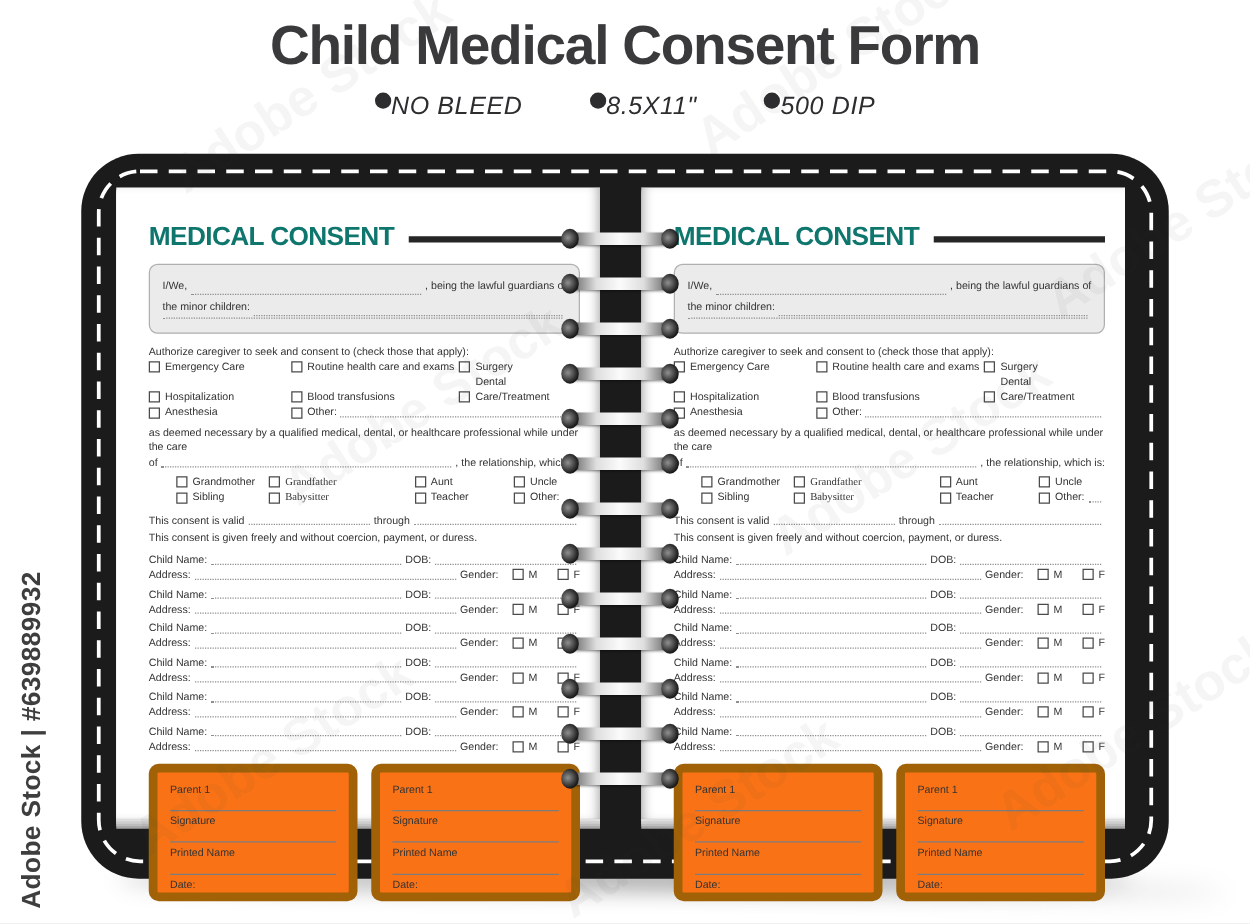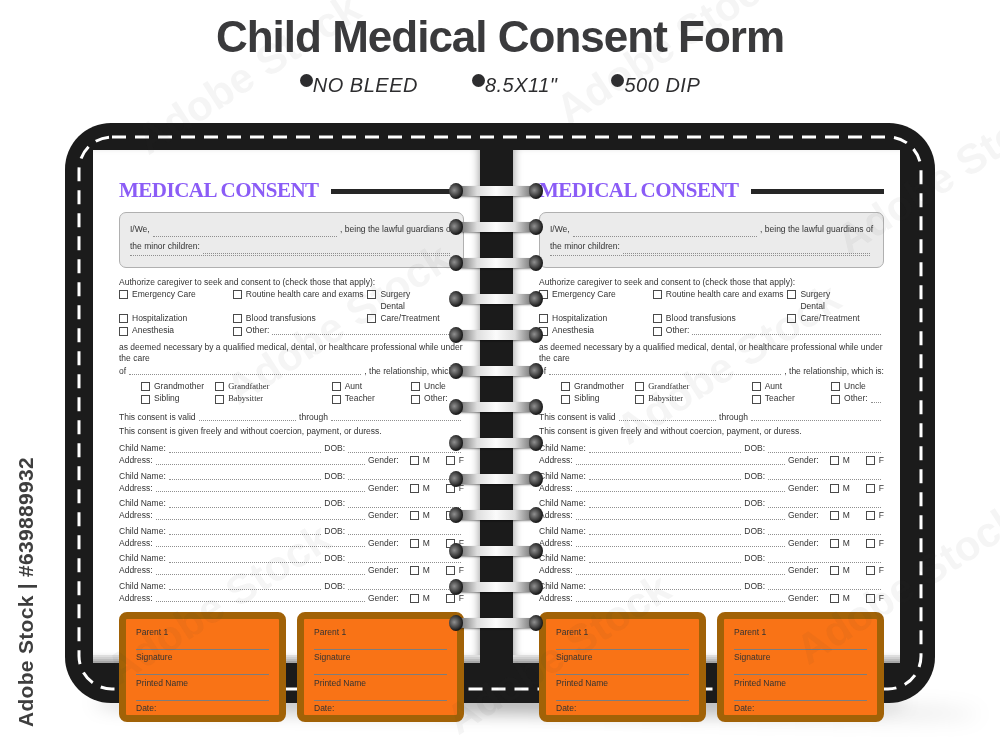--- a/index.html
+++ b/index.html
@@ -39,21 +39,21 @@
   .ring{position:absolute;left:388px;width:86px;height:10px;border-radius:6px;
     background:linear-gradient(90deg,#161616 0,#161616 7%,#8a8a8a 12%,#dedede 28%,#fbfbfb 50%,#dedede 72%,#8a8a8a 88%,#161616 93%,#161616 100%);
     box-shadow:0 1px 2px rgba(0,0,0,0.45);}
   .ring::before,.ring::after{content:"";position:absolute;top:-3px;width:14px;height:16px;border-radius:50%;
     background:radial-gradient(circle at 38% 45%,#909090,#191919 68%);}
   .ring::before{left:-4px}
   .ring::after{right:-4px}
 
   
   .ptitle-row{display:flex;align-items:center;margin-top:2px;}
-  .ptitle{font-size:21px;font-weight:800;letter-spacing:-0.5px;color:#8b5cf6;white-space:nowrap;font-family:Liberation Serif, serif;}
+  .ptitle{font-size:21px;font-weight:800;letter-spacing:-0.5px;color:#0f766e;white-space:nowrap;}
   .ptitle-line{flex:1;height:5px;background:#262626;margin-left:12px;margin-top:2px;}
 
   .line{display:flex;align-items:flex-end;line-height:11px;font-size:8.5px;color:#333;}
   .lbl{white-space:nowrap;}
   .dots{flex:1;border-bottom:1px dotted #8f8f8f;margin:0 3px 1.5px 3px;min-width:8px;}
 
   .intro-box{margin-top:9px;background:#ebebeb;border:1px solid #b0b0b0;border-radius:7px;
     padding:8px 10px 9px 10px;}
   .intro-box .line{line-height:17px;}
 

